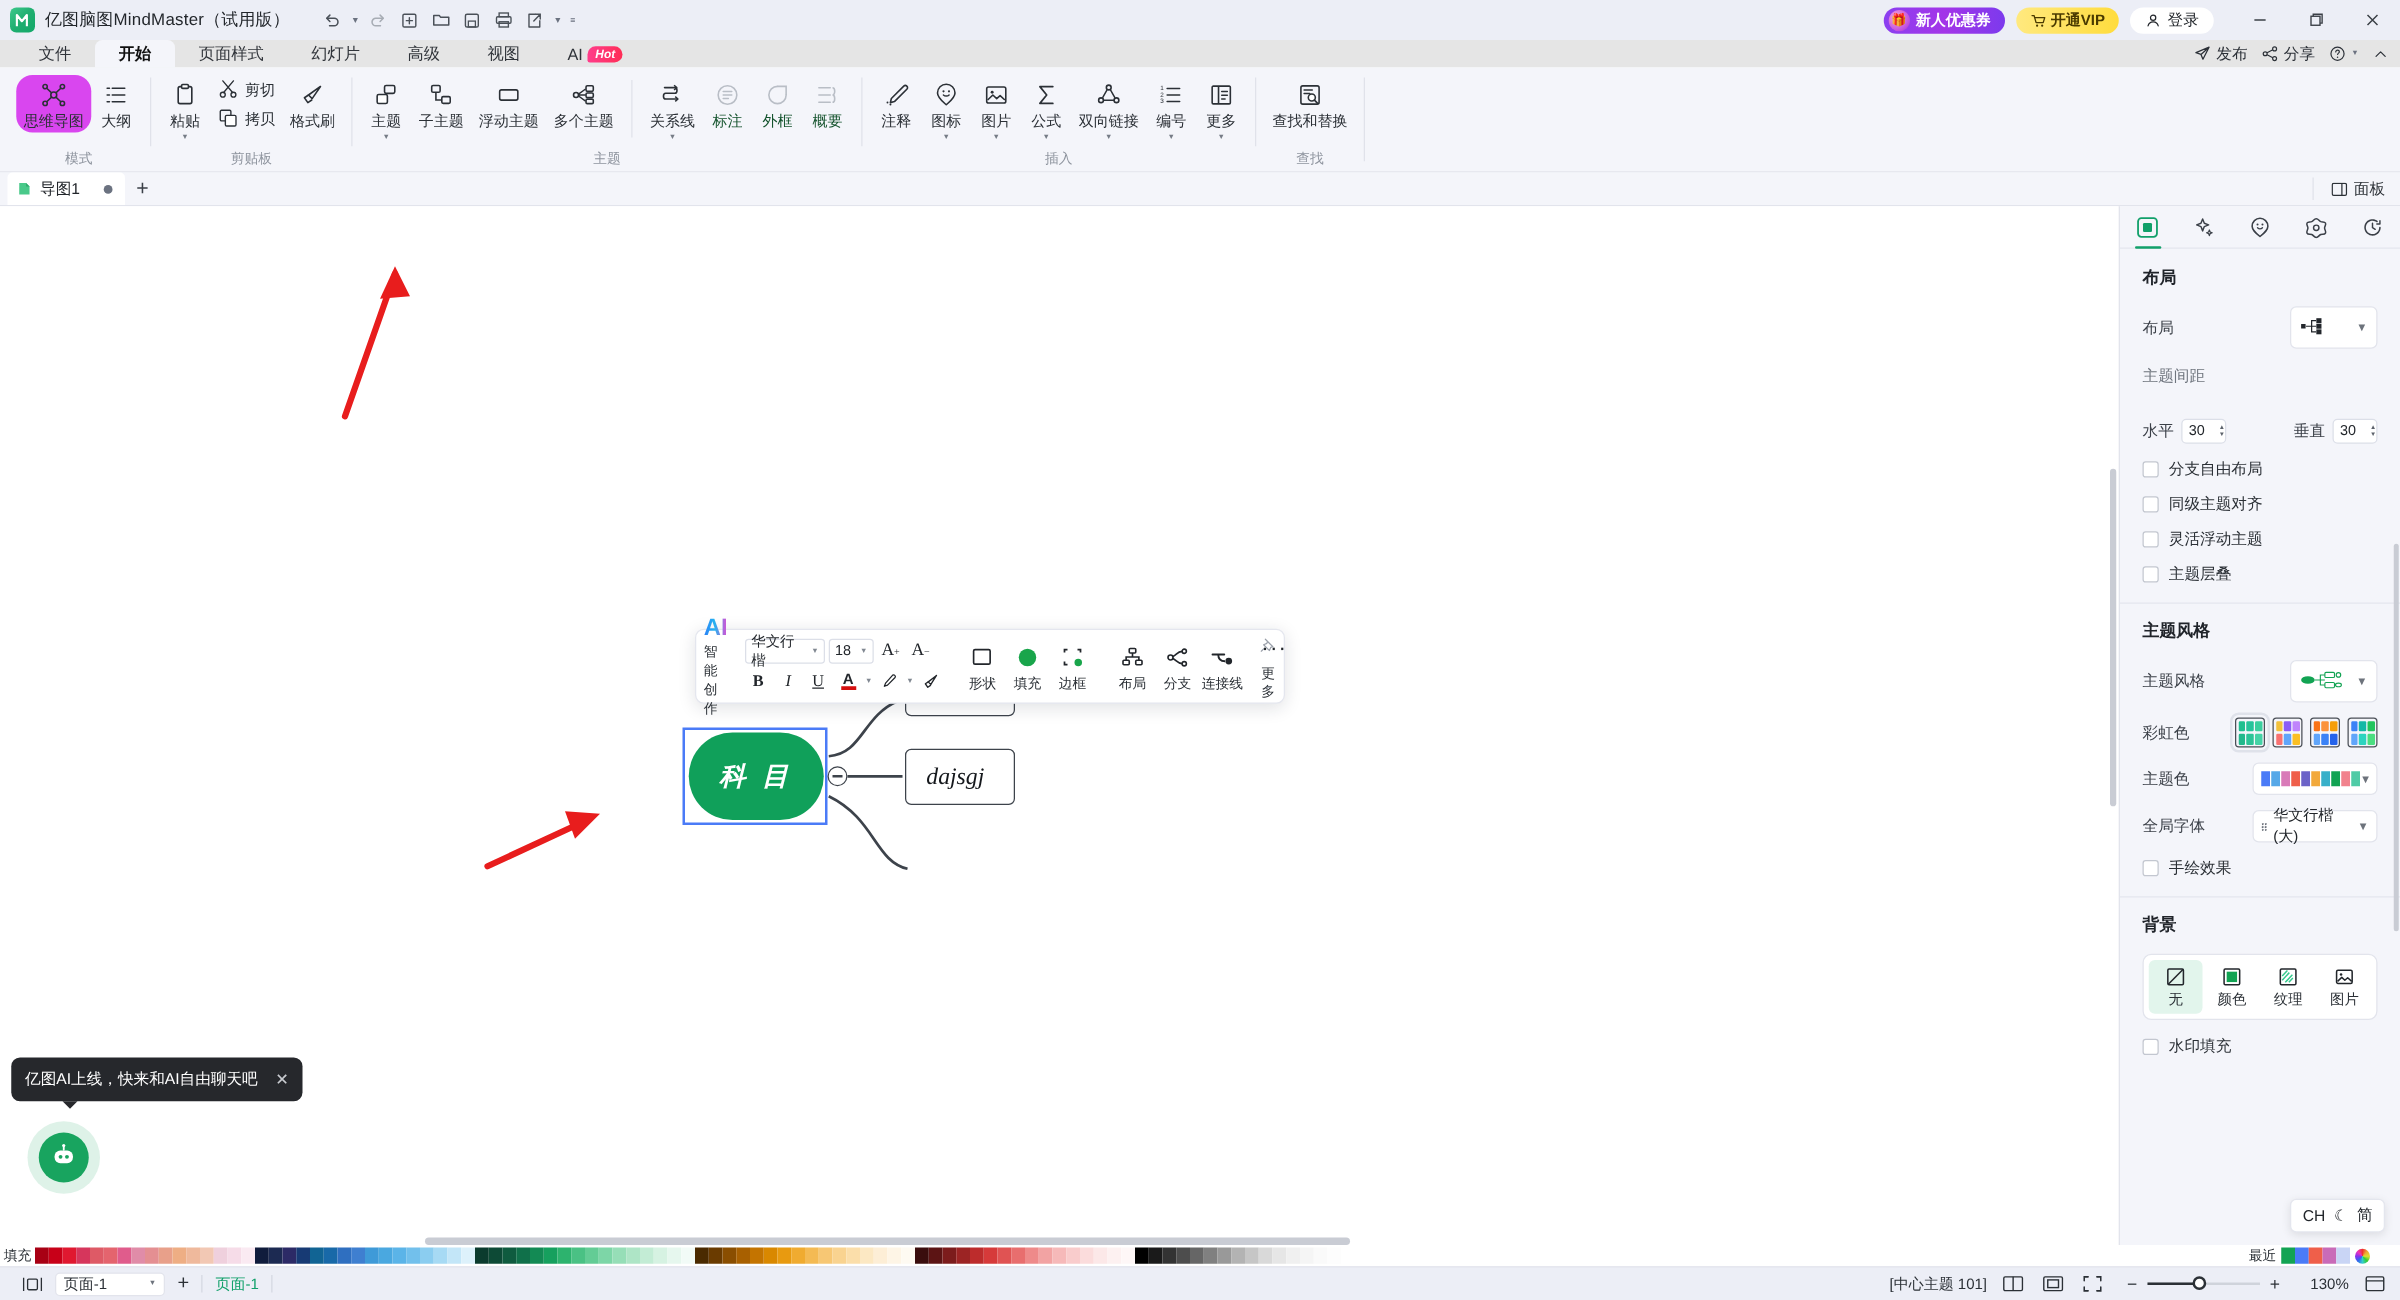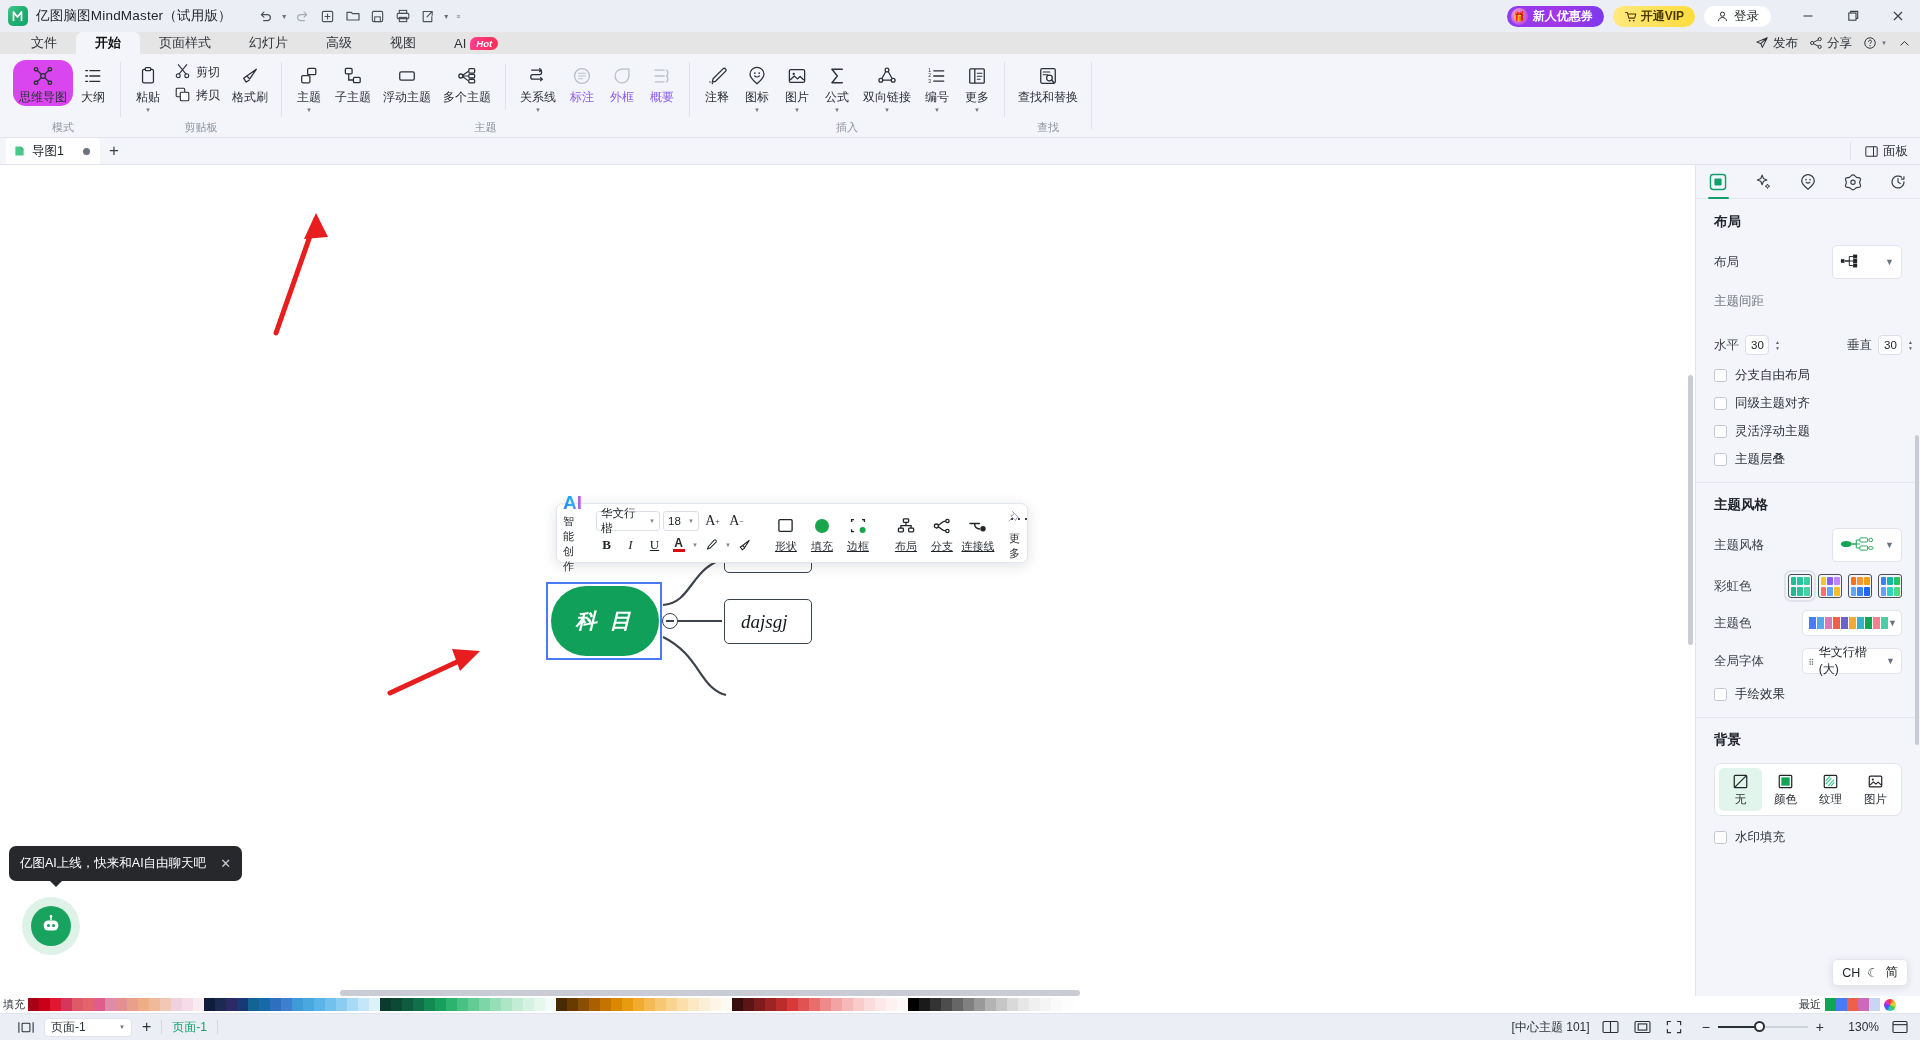--- a/index.html
+++ b/index.html
@@ -82,21 +82,21 @@
   .glabel{ font-size:11px; color:#8e949e; height:17px; line-height:15px; }
   .sep{ width:1px; background:#e0e2ea; margin:8px 0 20px; flex:0 0 1px;}
   .ritem{
     display:flex;flex-direction:column;align-items:center;justify-content:flex-start;
     min-width:40px;padding:3px 6px 0;border-radius:5px;color:#2b3036; position:relative;
   }
   .ritem.on{ background:#d946ef;border-radius:13px; }
   .ritem .ico{ height:25px;display:flex;align-items:center;justify-content:center;}
   .ritem .lbl{ font-size:12px; margin-top:1px; white-space:nowrap;}
   .ritem .dd{ font-size:6px;color:#767c86;line-height:6px;margin-top:1px}
-  .ritem.dim{ color:#8b5cf6; }
+  .ritem.dim{ color:#14532d; }
   
   .clip{ display:flex; align-items:flex-start; }
   .clipstack{ display:flex;flex-direction:column; }
   .clipstack .ritem{ flex-direction:row; gap:5px; padding:2px 6px; min-width:0;}
   .clipstack .ritem .ico{height:19px}
 
   
   .doctabs{
     flex:0 0 26px; background:#f4f5fa; display:flex; align-items:center;
     border-bottom:1px solid #e2e4ec; padding-left:6px; position:relative;
@@ -133,21 +133,21 @@
   .ffsel{
     display:flex;align-items:center;justify-content:space-between;gap:4px;
     width:64px;height:20px;border:1px solid #dcdfe8;border-radius:3px;background:#fff;
     padding:0 4px;font-size:11.5px;color:#22262b;
   }
   .fssel{ width:36px; }
   .ffsel .cv{font-size:6px;color:#818892}
   .fbtn{ width:21px;height:21px;display:flex;align-items:center;justify-content:center;
      border-radius:3px;font-size:13px;color:#22262b;}
   .fbtn.serif{font-family:"Liberation Serif",serif;}
-  .fmt-grp{ display:flex; align-items:flex-start; gap:2px;text-decoration:underline;}
+  .fmt-grp{ display:flex; align-items:flex-start; gap:2px;}
   .fmt-cell{ width:34px;display:flex;flex-direction:column;align-items:center;gap:2px;padding-top:2px;}
   .fmt-cell .ic{height:22px;display:flex;align-items:center;justify-content:center;}
   .fmt-cell .tx{font-size:11px;color:#2b3036;}
   .pin{ position:absolute;right:7px;top:6px;color:#9aa0aa;}
   .collapse{ position:absolute;right:9px;bottom:7px;color:#9aa0aa;font-size:9px;}
 
   
   .node{ position:absolute; }
   .root{
     left:546px; top:417px; width:116px; height:78px;
@@ -191,21 +191,21 @@
   .sb-lbl{ font-size:12.5px;color:#3b4048;}
   .ctrl{
     display:flex;align-items:center;justify-content:space-between;
     background:#fff;border:1px solid #e2e4ec;border-radius:5px;height:34px;width:70px;padding:0 7px;
   }
   .ctrl .cv{ font-size:9px;color:#6d737c;}
   .sb-sub{ font-size:12.5px;color:#6f757e;margin:14px 0 9px;}
   .spin-row{ display:flex;align-items:center;gap:6px;margin-top:16px;}
   .spin{
     display:flex;align-items:center;justify-content:space-between;
-    border:1px solid #dcdfe8;border-radius:4px;background:#fff;height:20px;width:24px;padding:0 3px 0 5px;
+    border:1px solid #dcdfe8;border-radius:4px;background:#fff;height:20px;width:36px;padding:0 3px 0 5px;
   }
   .spin input{ border:0;outline:0;width:24px;font-size:11.5px;color:#22262b;background:transparent;
       font-family:"Liberation Sans",sans-serif;}
   .spin .arrows{ display:flex;flex-direction:column;gap:1px;color:#5c626b;font-size:5px;line-height:5px;}
   .cbrow{ display:flex;align-items:center;gap:8px;margin-bottom:11px;}
   .cb{ width:13px;height:13px;border:1px solid #c3c7d0;border-radius:2.5px;background:#fff;flex:0 0 13px;}
   .cbtxt{ font-size:12.5px;color:#2b3036;}
   .divider{ height:1px;background:#e4e6ee;margin:14px -18px 0;}
   .rainbow{ display:flex; gap:6px; }
   .rbox{ width:24px;height:24px;border:1.5px solid #4a4f57;border-radius:3px;

